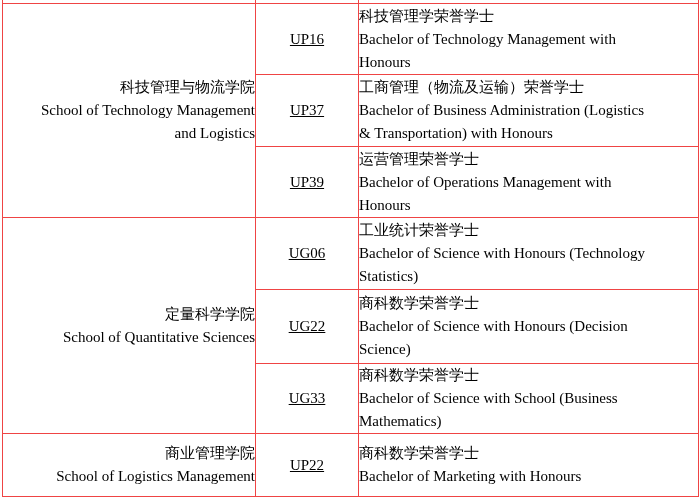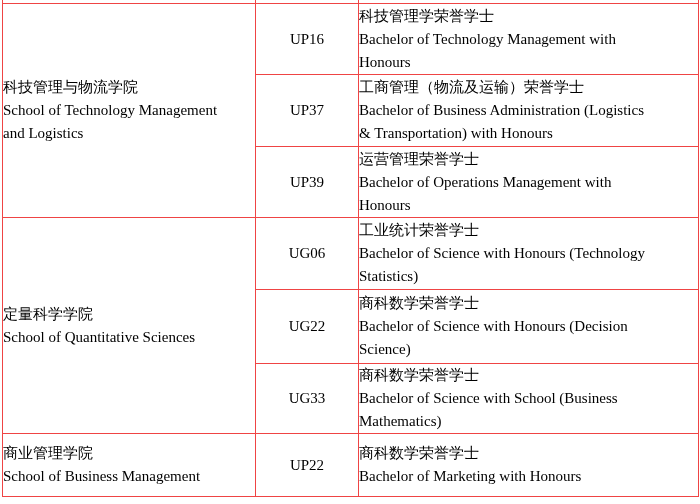--- a/index.html
+++ b/index.html
@@ -29,25 +29,26 @@
     padding: 0;
     vertical-align: middle;
     overflow: hidden;
   }
   tr.sliver-row td {
     border-top: none;
     height: 3px;
     padding: 0;
   }
   td.school-cell {
-    text-align: left;
+    text-align: right;
     padding: 2px 8px;
   }
   td.code-cell {
     text-align: center;
+    text-decoration: underline;
   }
   td.program-cell {
     text-align: left;
     padding: 2px 8px 2px 13px;
   }
   .pre-line {
     white-space: pre-line;
   }
 </style>
 </head>
@@ -122,21 +123,21 @@
     <td class="program-cell">
       <div class="pre-line">商科数学荣誉学士</div>
       <div class="pre-line">Bachelor of Science with School (Business
 Mathematics)</div>
     </td>
   </tr>
 
   <tr style="height:63px">
     <td class="school-cell">
       <div class="pre-line">商业管理学院</div>
-      <div class="pre-line">School of Business Management</div>
+      <div class="pre-line">School of Logistics Management</div>
     </td>
     <td class="code-cell">UP22</td>
     <td class="program-cell">
       <div class="pre-line">商科数学荣誉学士</div>
       <div class="pre-line">Bachelor of Marketing with Honours</div>
     </td>
   </tr>
 </tbody>
   </table>
 

